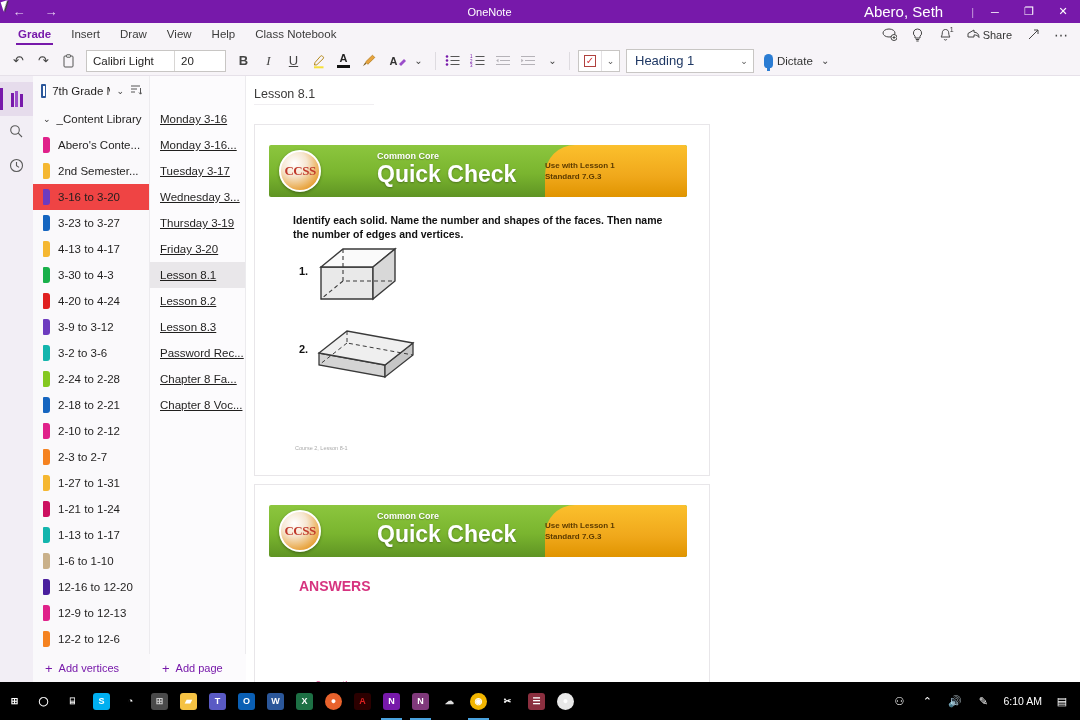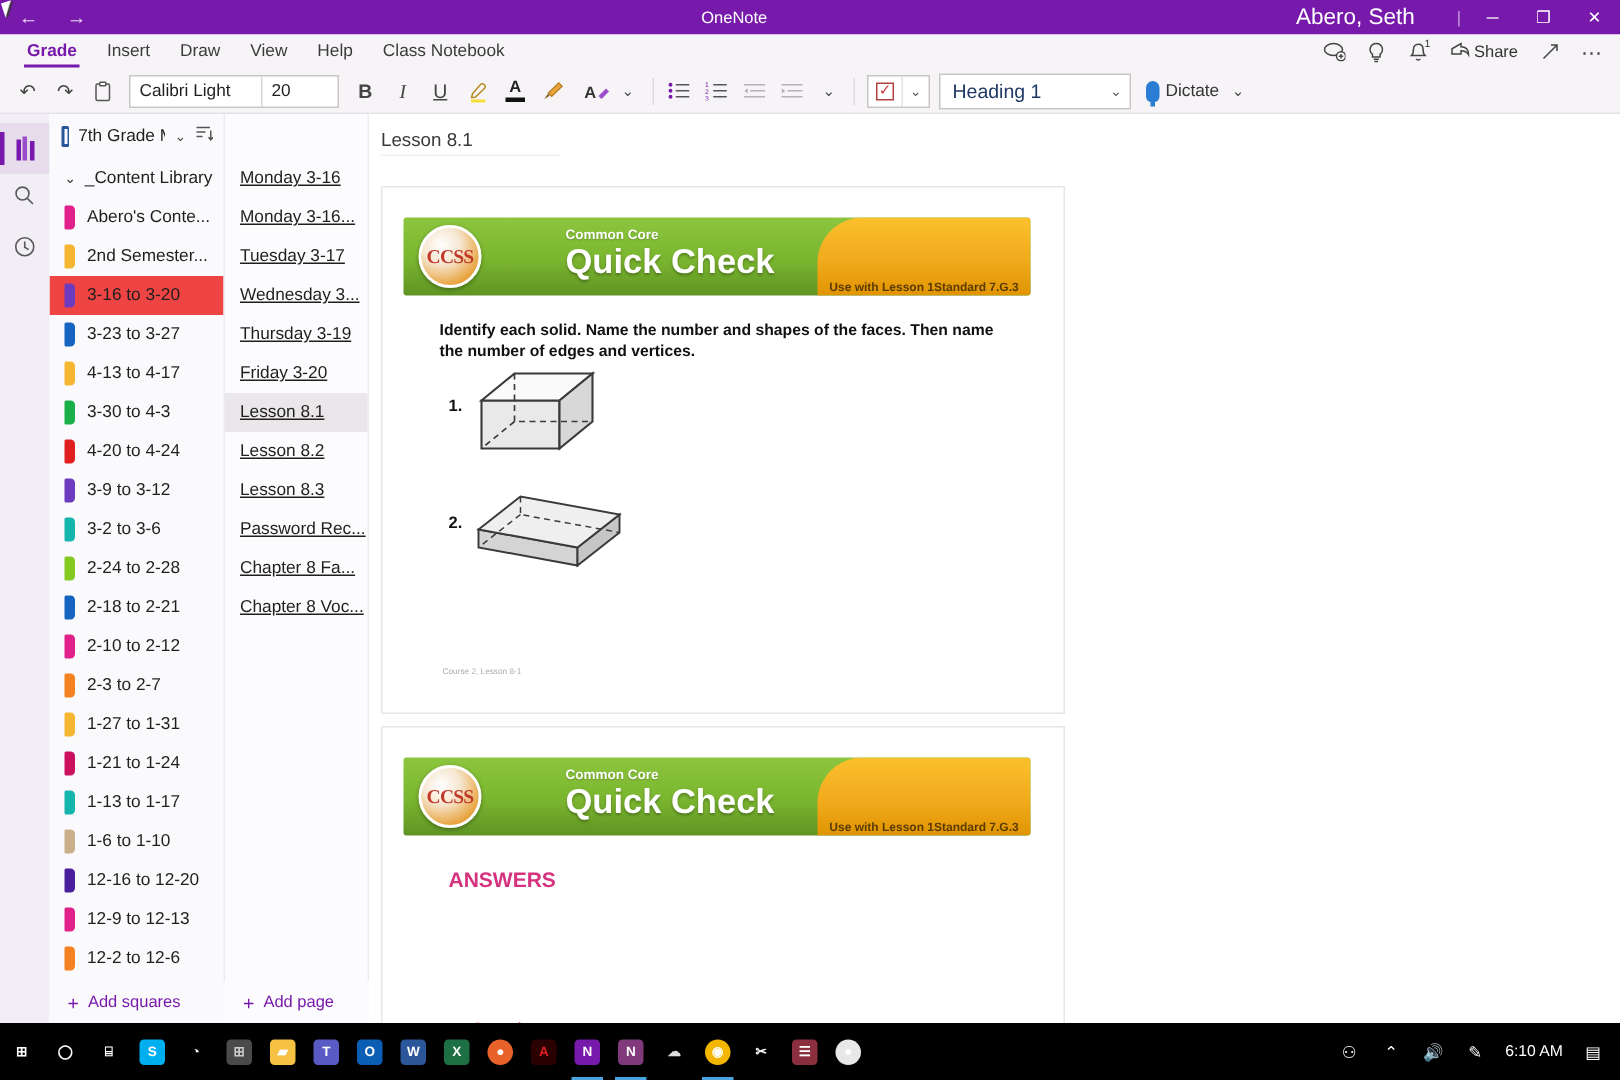--- a/index.html
+++ b/index.html
@@ -195,21 +195,21 @@
   
   .ccss-banner {
     position:absolute; left:14px; top:20px; width:418px; height:52px;
     background: linear-gradient(180deg,#8cc63e 0%, #7ab52f 55%, #5f9423 100%);
     border-radius: 2px; overflow:hidden;
   }
   .ccss-banner .gold {
     position:absolute; right:0; top:0; width:142px; height:52px;
     background: linear-gradient(180deg,#fbc02d 0%, #f0a81b 60%, #e09400 100%);
     border-radius: 30px 2px 2px 0;
-    display:flex; flex-direction:row; align-items:flex-end; justify-content:center;
+    display:flex; flex-direction:column; align-items:flex-start; justify-content:center;
   }
   .gold-l1 { font-size:8px; font-weight:bold; color:#5c3b00; line-height:1.4; }
   .gold-l2 { font-size:8px; font-weight:bold; color:#5c3b00; line-height:1.4; }
   .ccss-seal {
     position:absolute; left:10px; top:5px; width:42px; height:42px; border-radius:50%;
     background: radial-gradient(circle at 35% 30%, #ffffff 0%, #f6e6d0 35%, #e8a33d 75%, #c87a1d 100%);
     border: 2px solid #ffffff;
     box-shadow: 0 1px 3px rgba(0,0,0,.35);
     display:flex; align-items:center; justify-content:center;text-align:right;
   }
@@ -559,21 +559,21 @@
           <span>12-9 to 12-13</span>
         </div>
         <div class="sec-row">
           <span class="sec-color" style="background: rgb(245, 130, 32);"></span>
           <span>12-2 to 12-6</span>
         </div>
       </div>
 
     <div class="add-row">
       <span class="plus">+</span>
-      <span>Add squares</span>
+      <span>Add vertices</span>
     </div>
   </div>
 
   <div class="page-pane">
     <div class="page-list" id="page-list">
         <div class="page-row">Monday 3-16</div>
         <div class="page-row">Monday 3-16...</div>
         <div class="page-row">Tuesday 3-17</div>
         <div class="page-row">Wednesday 3...</div>
         <div class="page-row">Thursday 3-19</div>

